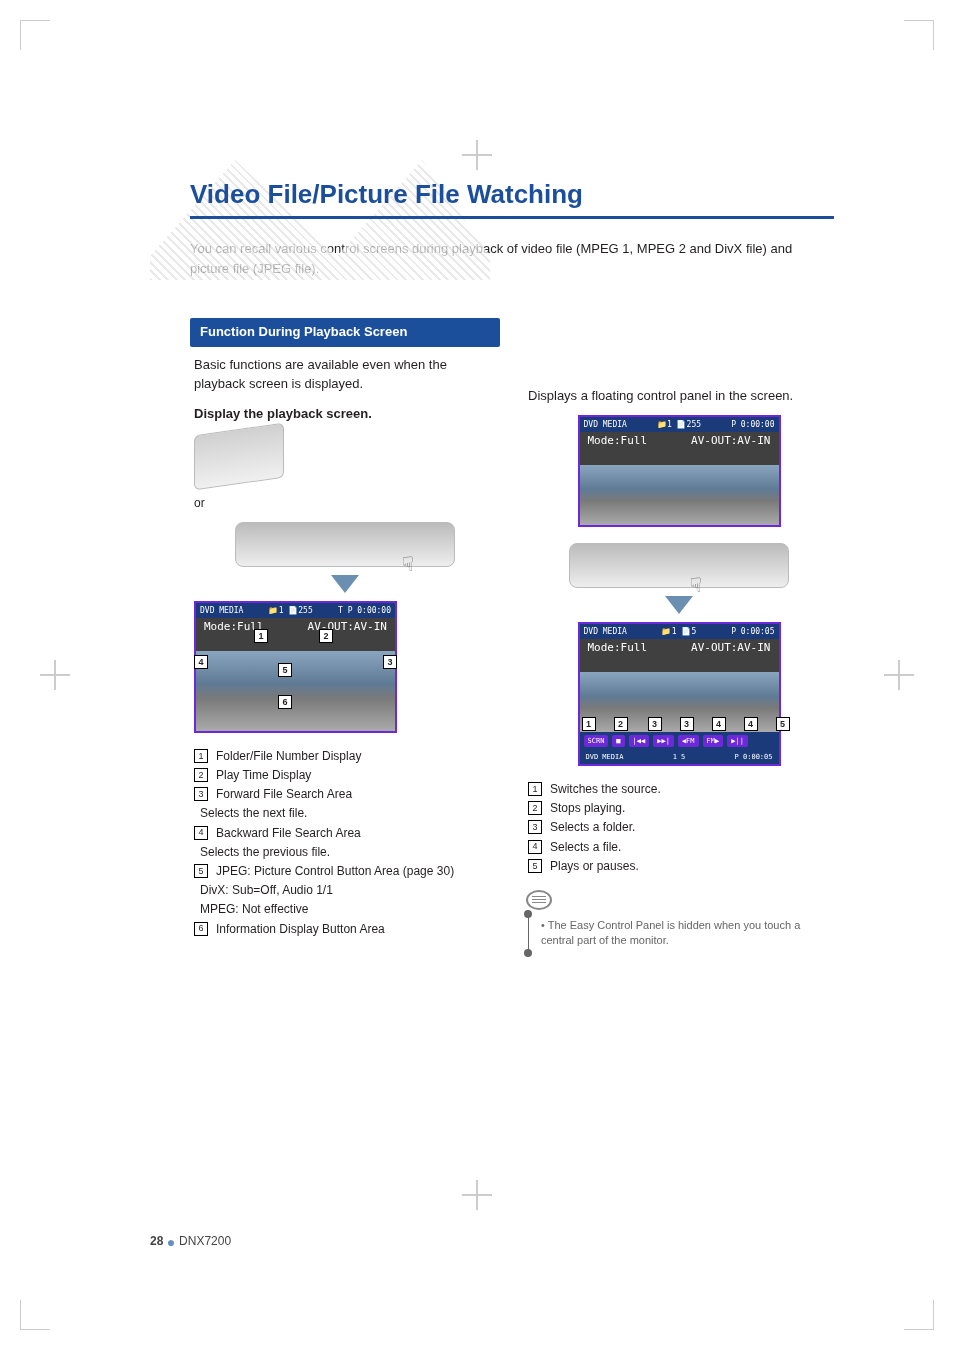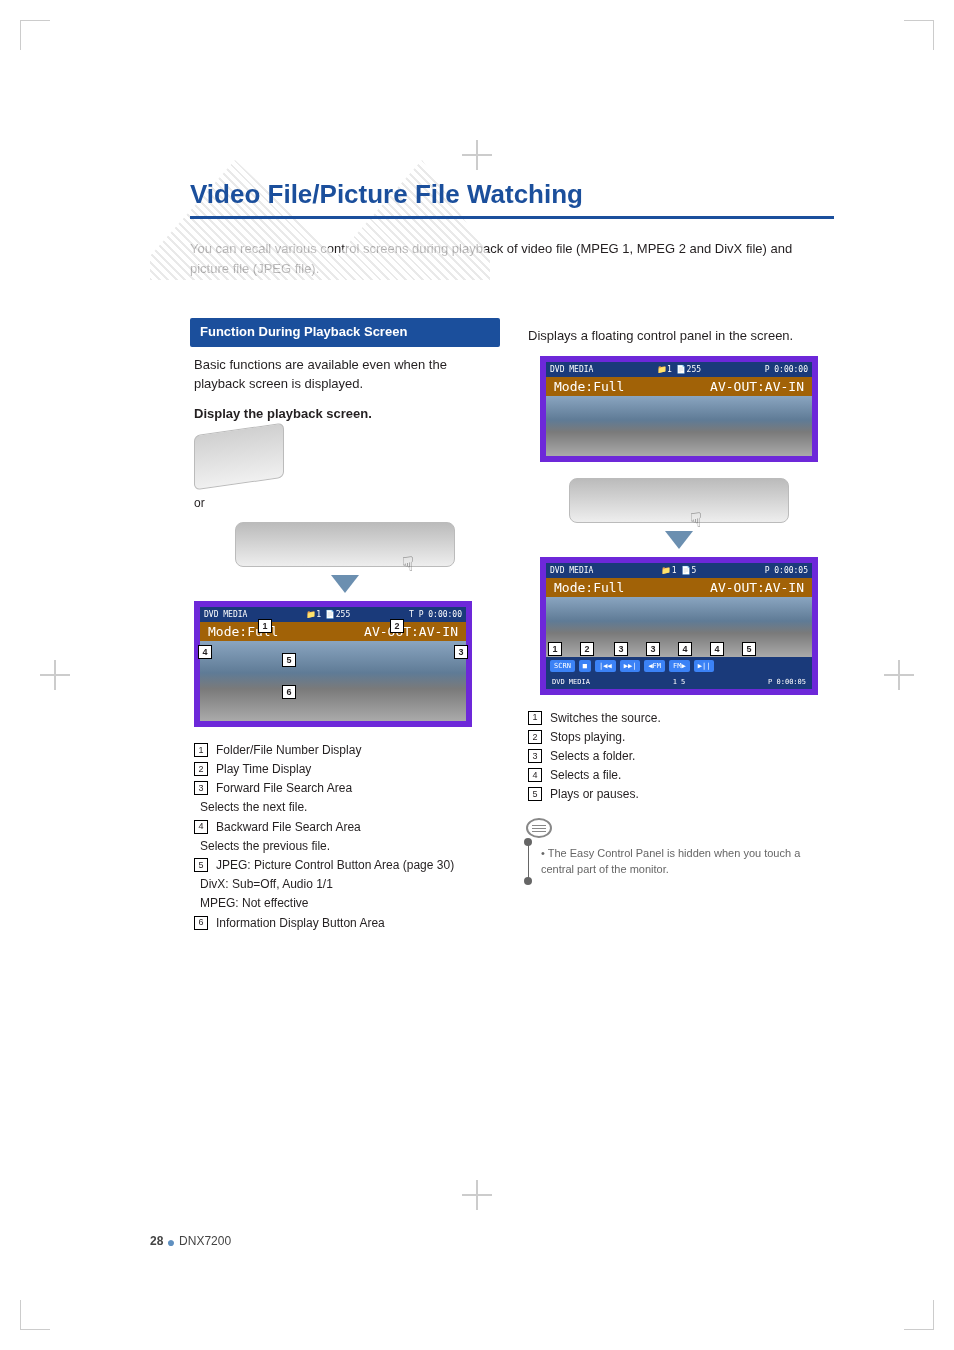--- a/index.html
+++ b/index.html
@@ -48,20 +48,21 @@
   .intro {
     margin: 20px 60px 0 130px;
     font-size: 13px;
     line-height: 1.5;
   }
 
   .columns {
     display: flex;
     gap: 24px;
     margin: 40px 60px 0 130px;
+    align-items: flex-end;
   }
   .col { width: 50%; }
 
   .section-heading {
     background: #1b4f9c;
     color: #fff;
     font-size: 13px;
     font-weight: 700;
     padding: 6px 10px;
     border-radius: 2px;
@@ -81,41 +82,41 @@
   .arrow-down {
     width: 0; height: 0; margin: 8px auto;
     border-left: 14px solid transparent;
     border-right: 14px solid transparent;
     border-top: 18px solid #6b8fb0;
   }
   .hand-icon {
     position:absolute; right:40px; bottom:-10px; font-size:20px; color:#777;
   }
   .ui-panel {
-    width: 278px;
+    width: 203px;
     margin: 0 4px;
-    border: 6px solid #6d28d9;
+    border: 2px solid #6d28d9;
   }
   .ui-top {
     background: #1a3a7a;
     color: #fff;
     font-size: 8px;
     padding: 3px 4px;
     display:flex;
     justify-content:space-between;
     font-family: monospace;
     white-space: nowrap;
   }
   .ui-sub {
-    background:#a16207;
+    background:#404040;
     color:#fff;
-    font-size:13px;
+    font-size:11px;
     display:flex;
     justify-content:space-between;
-    padding:2px 8px 2px;
+    padding:2px 8px 18px;
     font-family:monospace;
   }
   .ui-photo {
     height: 80px;
     background: linear-gradient(#8aa5c0, #5f7b96 40%, #7a7a7a 60%, #aaa);
     position: relative;
   }
   .ui-photo-sm { height: 60px; }
   .ui-bottom-bar {
     background:#1a3a7a; color:#fff; font-size:7px; font-family:monospace;
@@ -165,21 +166,21 @@
   .page-footer .num { font-weight:700; }
 
   .control-strip {
     background:#1a3a7a;
     display:flex;
     padding:3px 4px;
     gap:4px;
     position:relative;
   }
   .ctrl-btn {
-    background:#3b82f6;
+    background:#6d28d9;
     color:#fff;
     font-size:7px;
     font-family:monospace;
     padding:2px 4px;
     border-radius:2px;
     position:relative;
   }
 </style>
 </head>
 <body>

